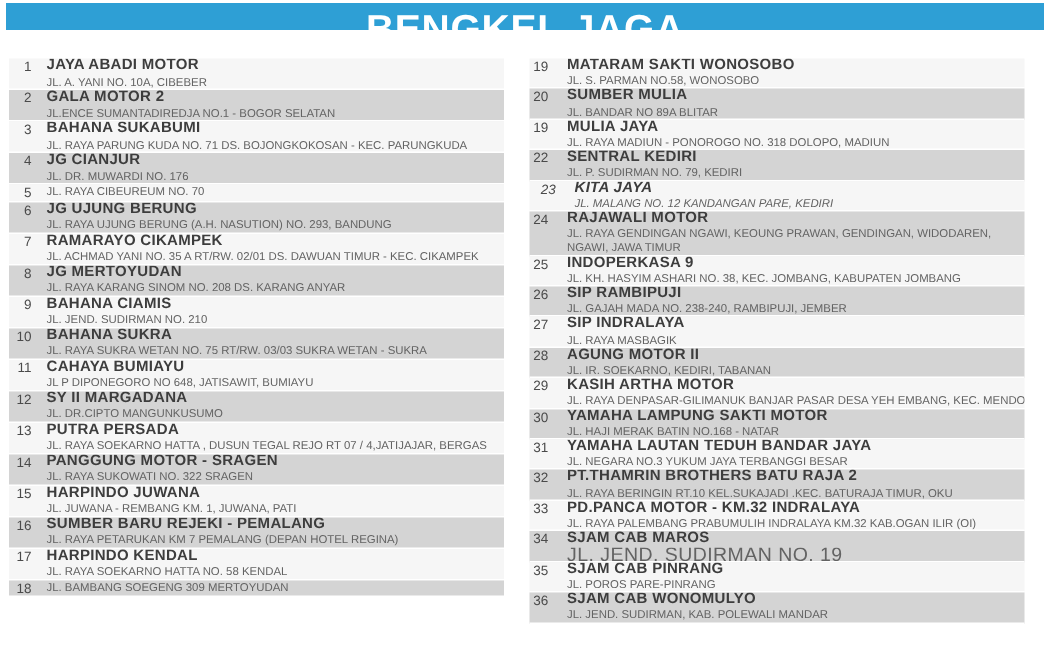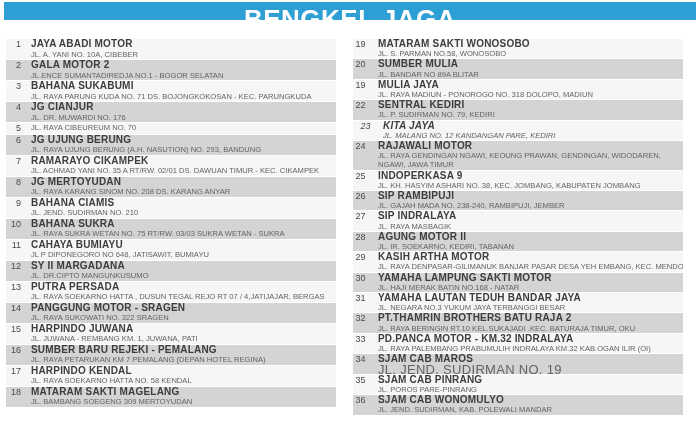--- a/index.html
+++ b/index.html
@@ -197,21 +197,20 @@
         <div class="entry odd">
           <span class="num">17</span>
           <div class="txt">
             <div class="name">HARPINDO KENDAL</div>
             <div class="addr">JL. RAYA SOEKARNO HATTA NO. 58 KENDAL</div>
           </div>
         </div>
         <div class="entry even">
           <span class="num">18</span>
           <div class="txt">
-            <div class="name">MATARAM SAKTI MAGELANG</div>
             <div class="addr">JL. BAMBANG SOEGENG 309 MERTOYUDAN</div>
           </div>
         </div>
       </div>
     <div class="col col-right" id="col-right">
         <div class="entry odd">
           <span class="num">19</span>
           <div class="txt">
             <div class="name">MATARAM SAKTI WONOSOBO</div>
             <div class="addr">JL. S. PARMAN NO.58, WONOSOBO</div>

